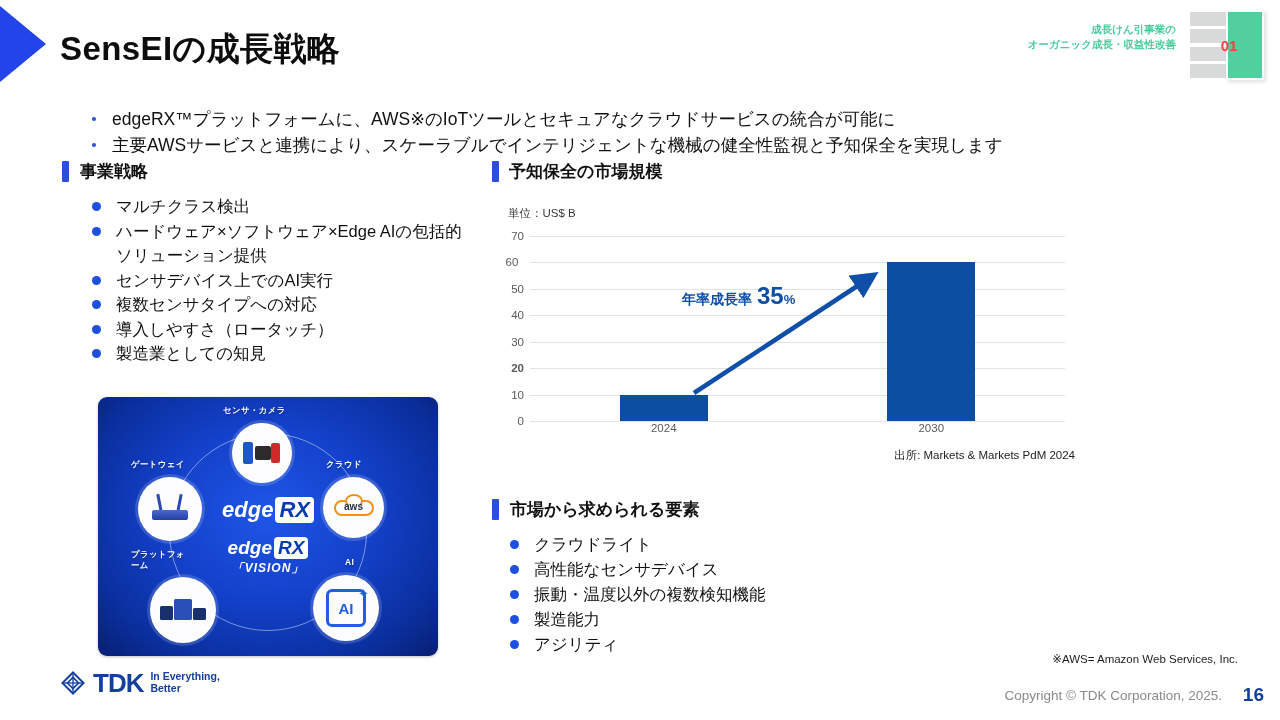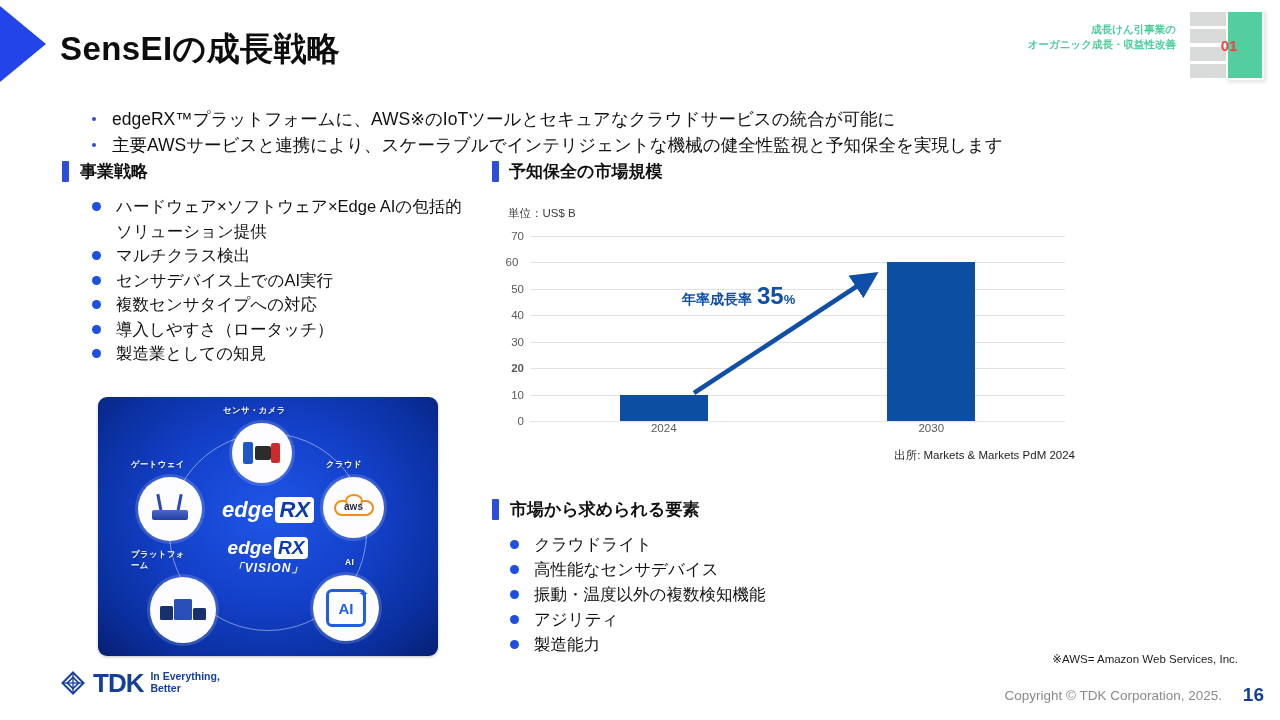--- a/index.html
+++ b/index.html
@@ -220,22 +220,22 @@
   <ul class="hdr-bullets">
     <li>edgeRX™プラットフォームに、AWS※のIoTツールとセキュアなクラウドサービスの統合が可能に</li>
     <li>主要AWSサービスと連携により、スケーラブルでインテリジェントな機械の健全性監視と予知保全を実現します</li>
   </ul>
 
   <div class="sec-head" style="left:62px;top:160px;">
     <div class="sec-bar"></div>
     <div class="sec-title">事業戦略</div>
   </div>
   <ul class="blist" style="left:82px;top:194px;width:380px;">
+    <li>マルチクラス検出</li>
     <li>ハードウェア×ソフトウェア×Edge AIの包括的ソリューション提供</li>
-    <li>マルチクラス検出</li>
     <li>センサデバイス上でのAI実行</li>
     <li>複数センサタイプへの対応</li>
     <li>導入しやすさ（ロータッチ）</li>
     <li>製造業としての知見</li>
   </ul>
 
   <div class="diagram">
     <div class="ring"></div>
 
     <div class="nlabel l-sensor">センサ・カメラ</div>
@@ -337,22 +337,22 @@
   <div class="chart-note">出所: Markets &amp; Markets PdM 2024</div>
 
   <div class="sec-head" style="left:492px;top:498px;">
     <div class="sec-bar"></div>
     <div class="sec-title">市場から求められる要素</div>
   </div>
   <ul class="blist wide" style="left:500px;top:532px;width:520px;">
     <li>クラウドライト</li>
     <li>高性能なセンサデバイス</li>
     <li>振動・温度以外の複数検知機能</li>
+    <li>製造能力</li>
     <li>アジリティ</li>
-    <li>製造能力</li>
   </ul>
 
   <div class="footnote">※AWS= Amazon Web Services, Inc.</div>
 
   <div class="tdk">
     <svg class="mark" viewBox="0 0 32 32">
       <polygon points="16,3 29,16 16,29 3,16" fill="none" stroke="#14409c" stroke-width="2.4"></polygon>
       <polygon points="16,9 23,16 16,23 9,16" fill="none" stroke="#14409c" stroke-width="2"></polygon>
       <line x1="16" y1="3" x2="16" y2="29" stroke="#14409c" stroke-width="1.6"></line>
       <line x1="3" y1="16" x2="29" y2="16" stroke="#14409c" stroke-width="1.6"></line>

